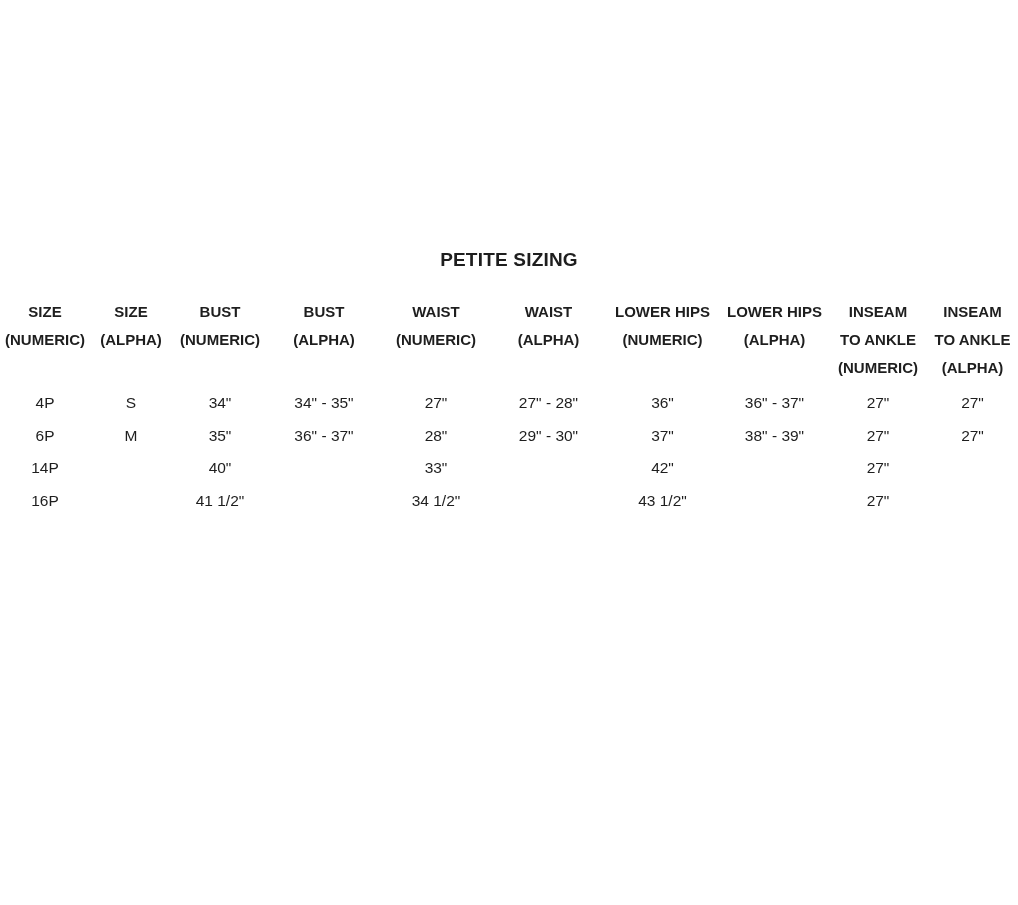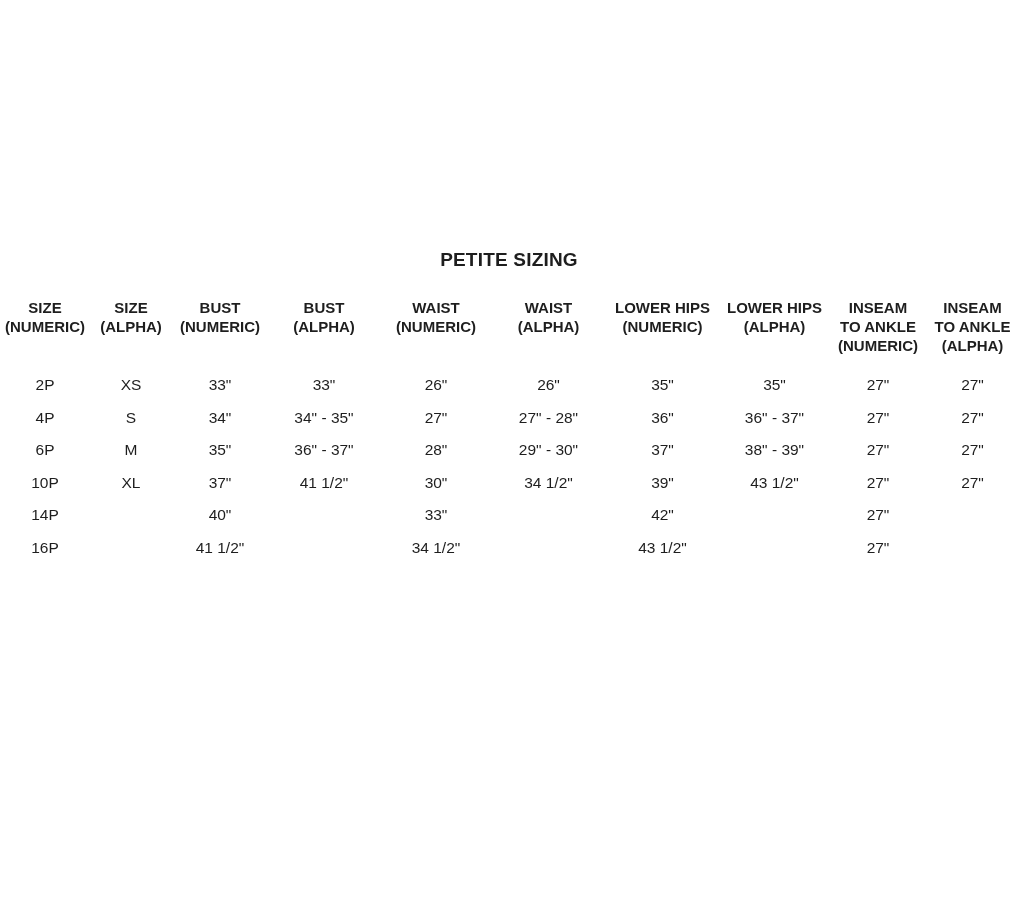--- a/index.html
+++ b/index.html
@@ -40,21 +40,21 @@
   table.sizing-table col.c4  { width: 112px; }
   table.sizing-table col.c5  { width: 112px; }
   table.sizing-table col.c6  { width: 113px; }
   table.sizing-table col.c7  { width: 115px; }
   table.sizing-table col.c8  { width: 109px; }
   table.sizing-table col.c9  { width: 98px; }
   table.sizing-table col.c10 { width: 91px; }
   table.sizing-table th {
     font-size: 15px;
     font-weight: bold;
-    line-height: 19px;
+    line-height: 28px;
     vertical-align: top;
     white-space: pre-line;
     padding: 0 0 5px 0;
     height: 66px;
     box-sizing: content-box;
   }
   table.sizing-table td {
     font-size: 15.5px;
     font-weight: normal;
     height: 32.5px;
@@ -102,64 +102,40 @@
         <th>INSEAM
 TO ANKLE
 (NUMERIC)</th>
         <th>INSEAM
 TO ANKLE
 (ALPHA)</th>
       </tr>
   </thead>
   <tbody>
       <tr>
-        <td>2P</td>
-        <td>XS</td>
-        <td>33"</td>
-        <td>33"</td>
-        <td>26"</td>
-        <td>26"</td>
-        <td>35"</td>
-        <td>35"</td>
-        <td>27"</td>
-        <td>27"</td>
-      </tr>
-      <tr>
         <td>4P</td>
         <td>S</td>
         <td>34"</td>
         <td>34" - 35"</td>
         <td>27"</td>
         <td>27" - 28"</td>
         <td>36"</td>
         <td>36" - 37"</td>
         <td>27"</td>
         <td>27"</td>
       </tr>
       <tr>
         <td>6P</td>
         <td>M</td>
         <td>35"</td>
         <td>36" - 37"</td>
         <td>28"</td>
         <td>29" - 30"</td>
         <td>37"</td>
         <td>38" - 39"</td>
-        <td>27"</td>
-        <td>27"</td>
-      </tr>
-      <tr>
-        <td>10P</td>
-        <td>XL</td>
-        <td>37"</td>
-        <td>41 1/2"</td>
-        <td>30"</td>
-        <td>34 1/2"</td>
-        <td>39"</td>
-        <td>43 1/2"</td>
         <td>27"</td>
         <td>27"</td>
       </tr>
       <tr>
         <td>14P</td>
         <td></td>
         <td>40"</td>
         <td></td>
         <td>33"</td>
         <td></td>

